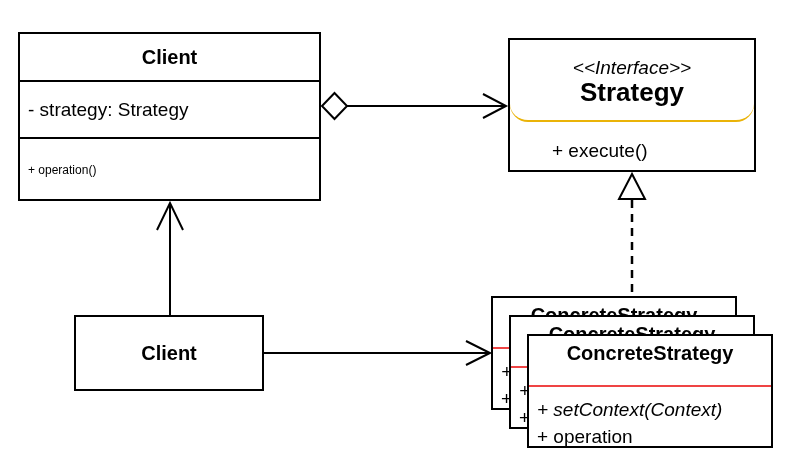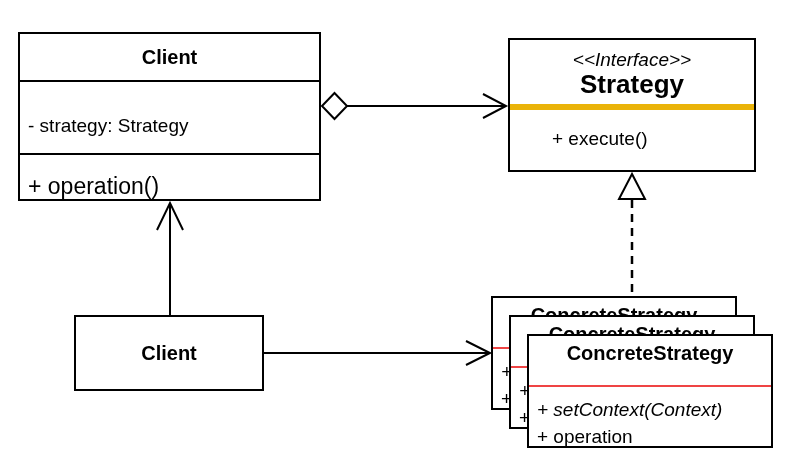--- a/index.html
+++ b/index.html
@@ -24,34 +24,35 @@
   
   #context-box { left: 18px; top: 32px; width: 303px; height: 169px; z-index: 2; }
   #context-box .title-row {
     height: 46px; border-bottom: 2px solid #000;
     display: flex; align-items: center; justify-content: center;
     font-weight: bold; font-size: 20px;
   }
   #context-box .attr-row {
     height: 57px; border-bottom: 2px solid #000;
     display: flex; align-items: center;
-    font-size: 19px; padding-left: 8px; box-sizing: border-box; margin-top: 16px;
+    font-size: 19px; padding-left: 8px; box-sizing: border-box;
   }
   #context-box .op-row {
     height: 62px;
     display: flex; align-items: center;
-    font-size: 23px; padding-left: 8px; box-sizing: border-box;
+    font-size: 12px; padding-left: 8px; box-sizing: border-box;
   }
 
   
   #strategy-box { left: 508px; top: 38px; width: 248px; height: 134px; z-index: 2; }
   #strategy-box .title-row {
-    height: 70px; border-bottom: 6px solid #eab308;
+    height: 82px; border-bottom: 2px solid #eab308;
     display: flex; flex-direction: column; align-items: center; justify-content: center;
     box-sizing: border-box;
+    border-radius: 18px;
   }
   .stereotype { font-style: italic; font-size: 19px; line-height: 25px; }
   #strategy-box .iface-name { font-weight: bold; font-size: 26px; line-height: 25px; }
   #strategy-box .op-row {
     height: 58px;
     display: flex; align-items: center;
     font-size: 19px; 
     padding-left: 0; box-sizing: border-box; margin-left: 42px;
   }
 

